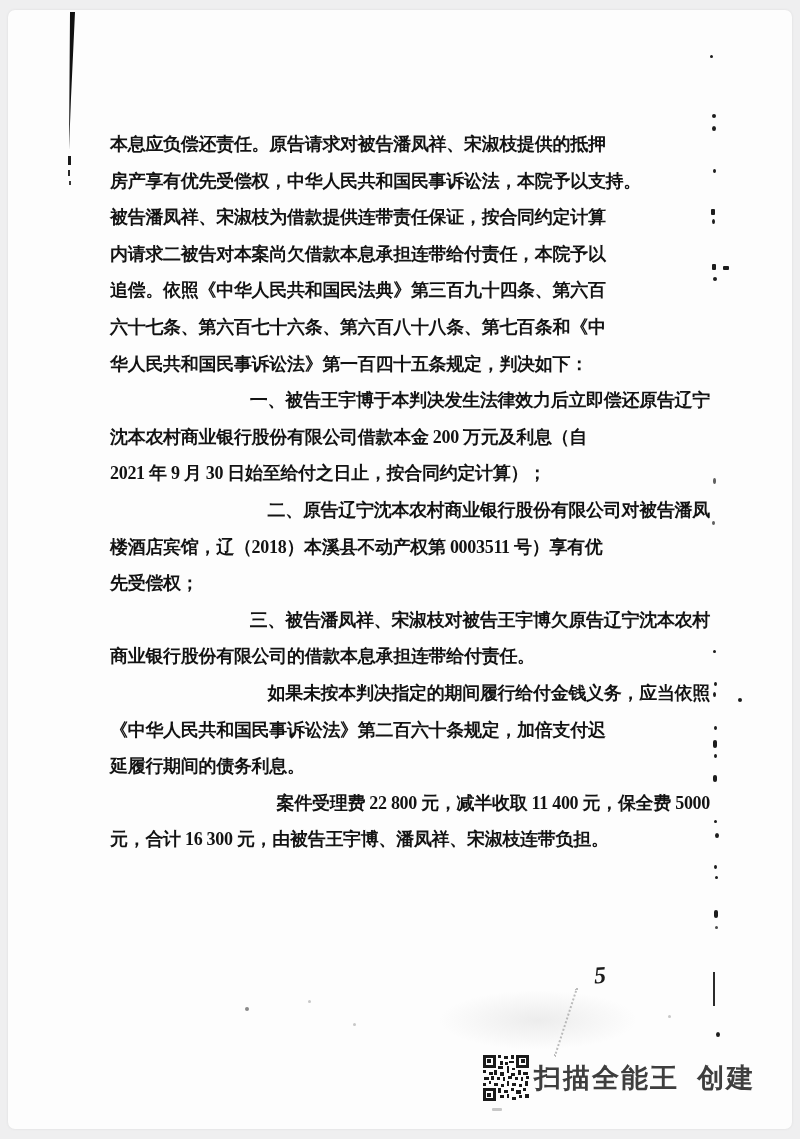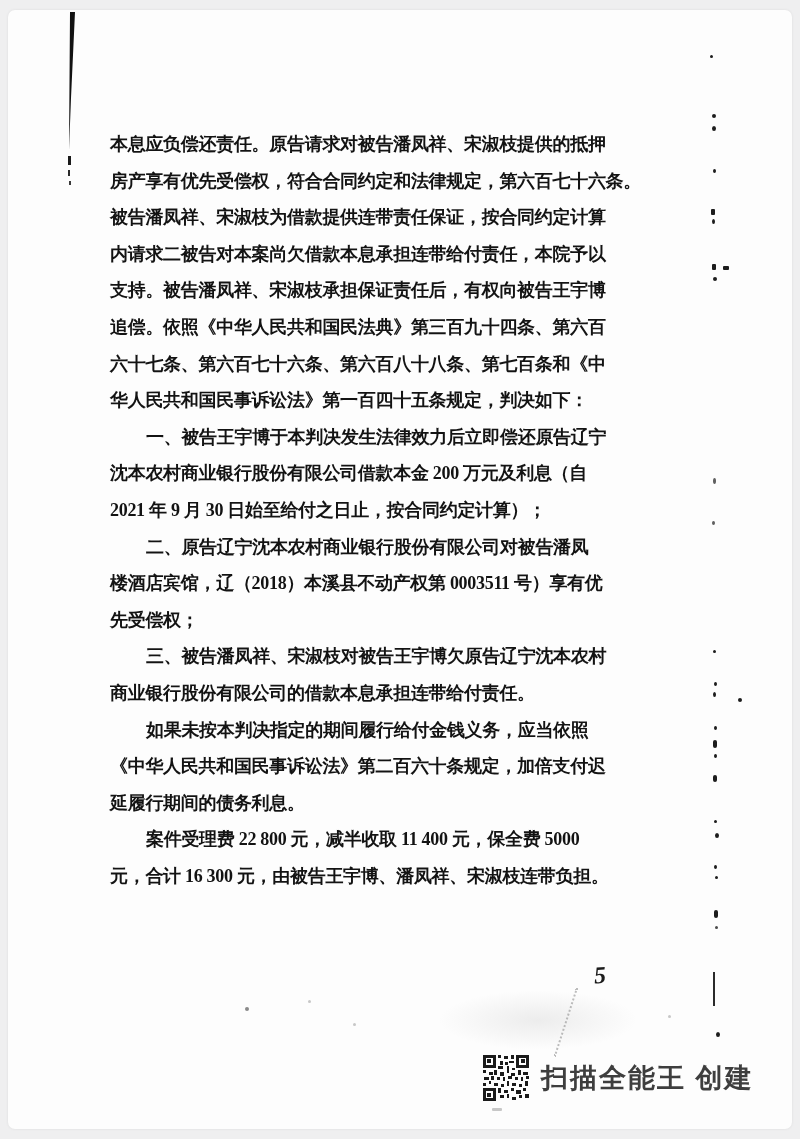--- a/index.html
+++ b/index.html
@@ -15,35 +15,35 @@
     background:#fdfdfd;border-radius:7px;
     box-shadow:0 0 3px rgba(0,0,0,0.08);
   }
   .text-block{
     position:absolute;left:102px;top:116px;width:600px;
     font-size:18px;line-height:36.6px;
     color:#131313;font-weight:700;
     letter-spacing:-0.3px;
   }
   .text-block .line{white-space:nowrap;}
-  .text-block .line.indent{padding-left:36px;}
+  .text-block .line.indent{padding-left:36px;text-align:right;}
   .page-number{
     position:absolute;left:586px;top:952px;
     font-size:24px;font-style:italic;font-weight:700;color:#1c1c1c;
     transform:rotate(-4deg);
   }
   .footer{
     position:absolute;left:475px;top:1044px;height:48px;
     display:flex;align-items:center;
   }
   .qr{width:46px;height:46px;display:block;}
   .watermark-text{
-    font-family:Liberation Sans, sans-serif;
+    font-family:Liberation Mono, monospace;
     font-size:27px;font-weight:700;color:#3e3e3e;
-    margin-left:12px;letter-spacing:2px;white-space:nowrap;
+    margin-left:5px;letter-spacing:2px;white-space:nowrap;
   }
   .streak{position:absolute;left:50px;top:0;width:24px;height:190px;}
   .dot{position:absolute;background:#1d1d1d;border-radius:50%;}
   .speck{position:absolute;background:#c7c7c7;border-radius:50%;}
   .diag-noise{
     position:absolute;left:568px;top:978px;width:0px;height:72px;
     border-left:2px dotted #9a9a9a;opacity:.65;
     transform:rotate(18deg);transform-origin:top center;
   }
   .vdash{position:absolute;left:705px;top:962px;width:2px;height:34px;background:#2a2a2a;}
@@ -59,24 +59,23 @@
 
   <svg class="streak" viewBox="0 0 24 190">
     <polygon points="12,2 17,2 13,88 11,140" fill="#121212"></polygon>
     <rect x="10" y="146" width="3" height="9" fill="#1a1a1a"></rect>
     <rect x="10" y="160" width="2" height="6" fill="#2a2a2a"></rect>
     <rect x="11" y="171" width="2" height="4" fill="#3a3a3a"></rect>
   </svg>
 
   <div class="text-block">
       <div class="line">本息应负偿还责任。原告请求对被告潘凤祥、宋淑枝提供的抵押</div>
-      <div class="line">房产享有优先受偿权，符合合同约定和法律规定，第六百七十六条。</div>
+      <div class="line">房产享有优先受偿权，中华人民共和国民事诉讼法，本院予以支持。</div>
       <div class="line">被告潘凤祥、宋淑枝为借款提供连带责任保证，按合同约定计算</div>
       <div class="line">内请求二被告对本案尚欠借款本息承担连带给付责任，本院予以</div>
-      <div class="line">支持。被告潘凤祥、宋淑枝承担保证责任后，有权向被告王宇博</div>
       <div class="line">追偿。依照《中华人民共和国民法典》第三百九十四条、第六百</div>
       <div class="line">六十七条、第六百七十六条、第六百八十八条、第七百条和《中</div>
       <div class="line">华人民共和国民事诉讼法》第一百四十五条规定，判决如下：</div>
       <div class="line indent">一、被告王宇博于本判决发生法律效力后立即偿还原告辽宁</div>
       <div class="line">沈本农村商业银行股份有限公司借款本金 200 万元及利息（自</div>
       <div class="line">2021 年 9 月 30 日始至给付之日止，按合同约定计算）；</div>
       <div class="line indent">二、原告辽宁沈本农村商业银行股份有限公司对被告潘凤</div>
       <div class="line">楼酒店宾馆，辽（2018）本溪县不动产权第 0003511 号）享有优</div>
       <div class="line">先受偿权；</div>
       <div class="line indent">三、被告潘凤祥、宋淑枝对被告王宇博欠原告辽宁沈本农村</div>

